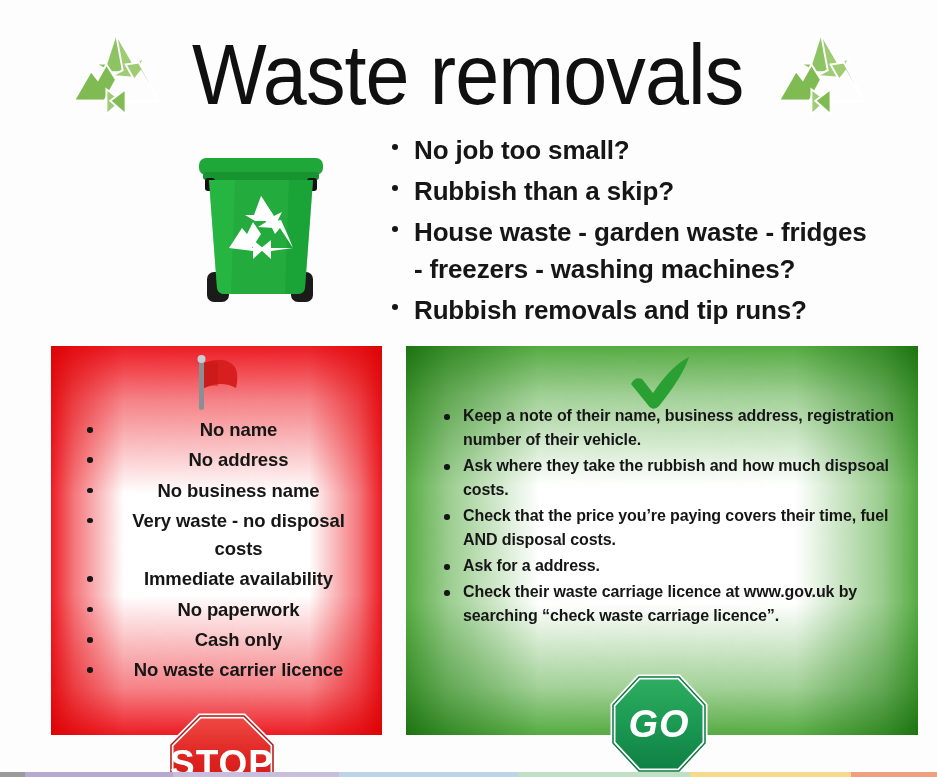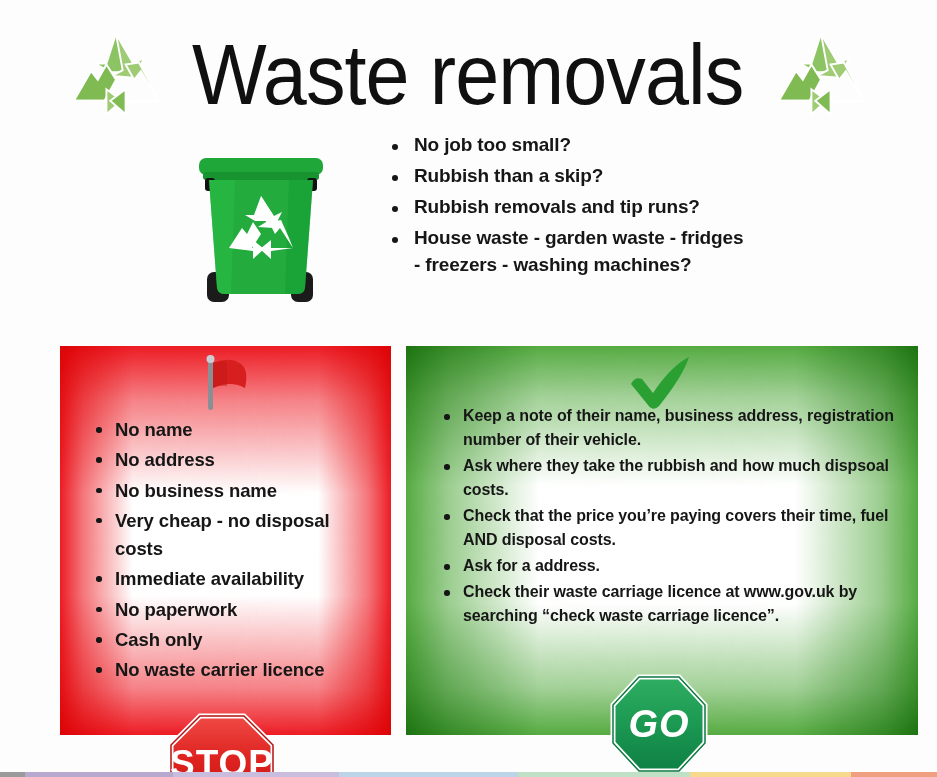--- a/index.html
+++ b/index.html
@@ -42,46 +42,47 @@
   }
   .bin-svg{width:152px;height:162px;display:block;}
 
   .intro-list{
     position:absolute;left:386px;top:0;width:520px;
     margin:0;padding:0;list-style:none;
   }
   .intro-list li{
     position:relative;
     padding-left:28px;
-    font-size:19px;
+    font-size:26px;
     font-weight:700;
     color:#161616;
     line-height:1.42;
     letter-spacing:-.15px;
     margin-bottom:4px;
   }
   .intro-list li::before{
     content:"";
     position:absolute;left:6px;top:12px;
     width:6px;height:6px;border-radius:50%;
     background:#161616;
   }
   .intro-list li .cont{display:block;}
 
   
   .panel{
     position:absolute;top:346px;height:389px;
     box-sizing:border-box;
   }
   .panel-red{
-    left:60px;width:331px;
+    left:51px;width:331px;
     background:
       linear-gradient(to bottom,#ed1c24 0%,rgba(237,28,36,.55) 14%,rgba(255,255,255,.96) 38%,#fff 50%,rgba(255,255,255,.96) 64%,rgba(237,28,36,.55) 88%,#ed1c24 100%),
       linear-gradient(to right,#ed1c24 0%,rgba(237,28,36,.6) 7%,rgba(255,255,255,.95) 22%,#fff 50%,rgba(255,255,255,.95) 78%,rgba(237,28,36,.6) 93%,#ed1c24 100%);
     background-blend-mode:multiply;
+    text-align:center;
   }
   .panel-green{
     left:406px;width:512px;
     background:
       linear-gradient(to bottom,#56ab42 0%,rgba(86,171,66,.55) 13%,rgba(255,255,255,.96) 36%,#fff 50%,rgba(255,255,255,.96) 66%,rgba(86,171,66,.55) 88%,#56ab42 100%),
       linear-gradient(to right,#56ab42 0%,rgba(86,171,66,.6) 8%,rgba(255,255,255,.95) 26%,#fff 52%,rgba(255,255,255,.95) 76%,rgba(86,171,66,.6) 93%,#56ab42 100%);
     background-blend-mode:multiply;
   }
 
   .panel-icon{
@@ -206,45 +207,45 @@
     </div>
 
     <ul class="intro-list">
       <li>
         <span>No job too small?</span>
       </li>
       <li>
         <span>Rubbish than a skip?</span>
       </li>
       <li>
-        <span>Rubbish removals and tip runs?</span>
+        <span>House waste - garden waste - fridges</span>
+        <span class="cont">- freezers - washing machines?</span>
       </li>
       <li>
-        <span>House waste - garden waste - fridges</span>
-        <span class="cont">- freezers - washing machines?</span>
+        <span>Rubbish removals and tip runs?</span>
       </li>
     </ul>
   </div>
 
   <div class="panel panel-red">
 
     <div class="panel-icon">
       <svg class="flag-svg" viewBox="0 0 62 58">
         <rect x="13" y="4" width="5" height="52" rx="2.5" fill="#8a8f96"></rect>
         <circle cx="15.5" cy="5" r="4" fill="#c9ced4"></circle>
         <path d="M18 9 Q36 2 46 10 Q54 16 50 34 Q36 26 18 34 Z" fill="#d81f1f"></path>
         <path d="M18 9 Q26 6 32 8 L32 32 Q24 31 18 34 Z" fill="#c01515" opacity=".45"></path>
       </svg>
     </div>
 
     <ul class="panel-list red-list">
       <li>No name</li>
       <li>No address</li>
       <li>No business name</li>
-      <li>Very cheap - no disposal costs</li>
+      <li>Very waste - no disposal costs</li>
       <li>Immediate availability</li>
       <li>No paperwork</li>
       <li>Cash only</li>
       <li>No waste carrier licence</li>
     </ul>
   </div>
 
   <div class="panel panel-green">
 
     <div class="panel-icon">

